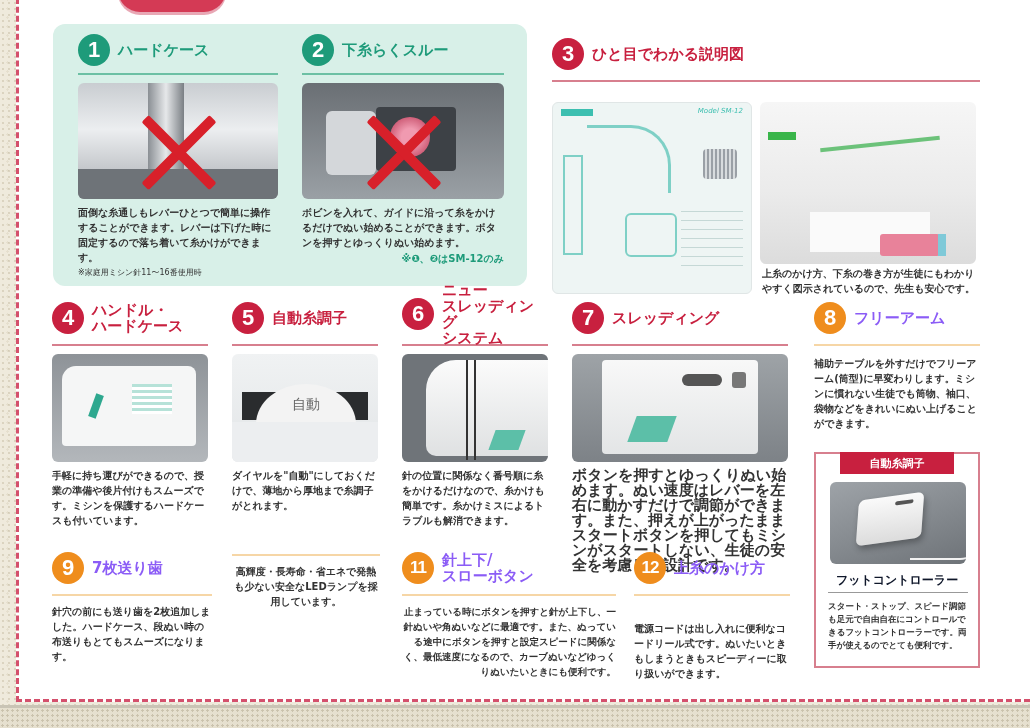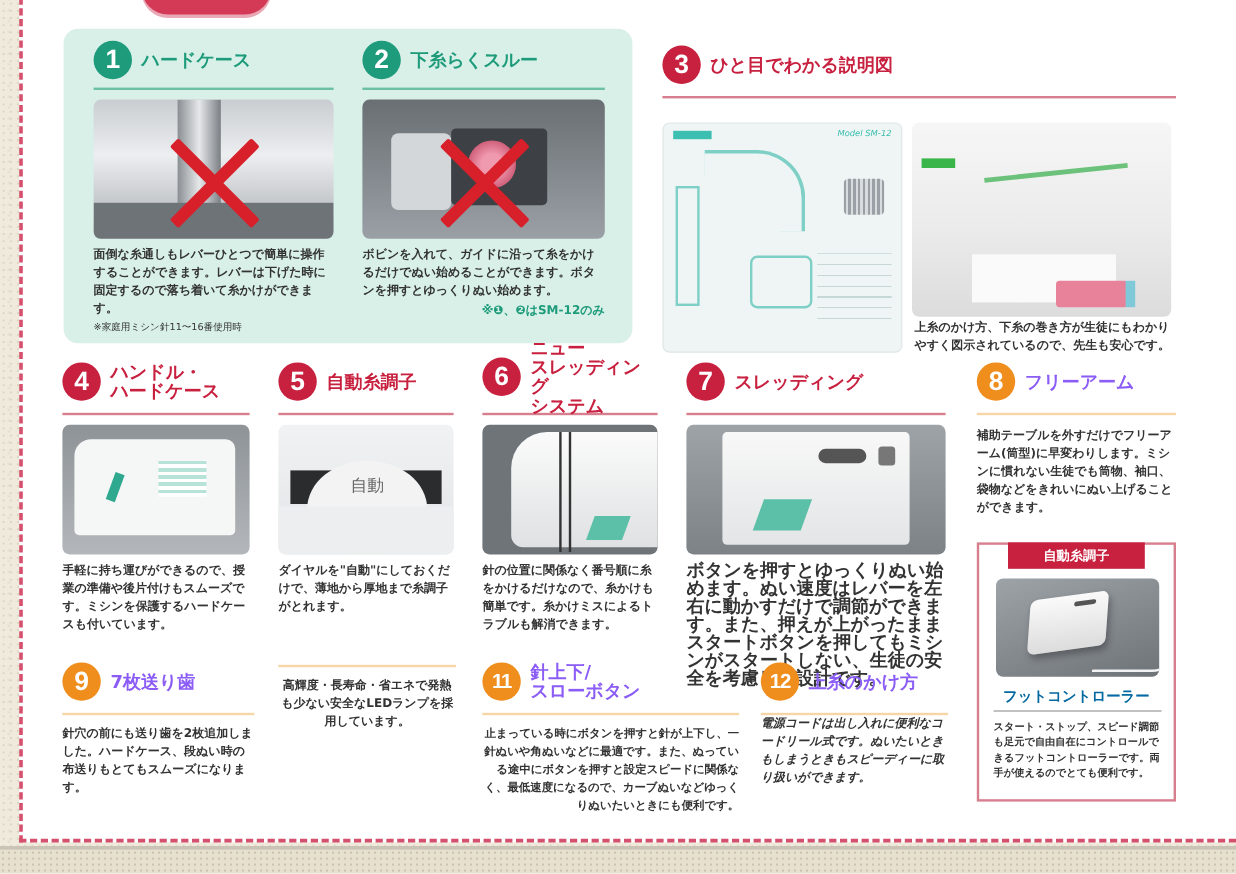--- a/index.html
+++ b/index.html
@@ -88,21 +88,21 @@
   .pedal::before {
     content: ""; position: absolute; left: 36px; top: 6px; width: 18px; height: 4px;
     background: #555; border-radius: 2px;
   }
   .cord {
     position: absolute; left: 80px; top: 58px; width: 70px; height: 20px;
     border-bottom: 2px solid #f2f2f2; border-radius: 0 0 40px 0;
   }
   .opt-title {
     position: absolute; left: 0; top: 118px; width: 100%; text-align: center;
-    font-weight: bold; font-size: 12px; color: #0369a1;
+    font-weight: bold; font-size: 12px; color: #0f172a;
   }
   .opt-rule { position: absolute; left: 12px; top: 138px; width: 140px; height: 1px; background: #999; }
   .opt-desc { position: absolute; left: 12px; top: 146px; width: 146px; font-size: 8.5px; line-height: 13px; font-weight: bold; color: #333; }
 </style>
 </head>
 <body>
 
 <div class="sheet"></div>
 <div class="badge-top"></div>
 <div class="bottom-band"></div>
@@ -273,14 +273,14 @@
   <div class="rule" style="margin-top:6px;"></div>
   <div class="desc" style="width:214px;margin-top:8px;font-size:9.5px;text-align:right;">止まっている時にボタンを押すと針が上下し、一針ぬいや角ぬいなどに最適です。また、ぬっている途中にボタンを押すと設定スピードに関係なく、最低速度になるので、カーブぬいなどゆっくりぬいたいときにも便利です。</div>
 </div>
 
 <div class="feature orange" style="left:634px; top:548px; width:156px;">
   <div class="head">
     <span class="num two">12</span>
     <span class="title">上糸のかけ方</span>
   </div>
   <div class="rule" style="margin-top:6px;"></div>
-  <div class="desc" style="width:156px;margin-top:0;font-style:italic;">電源コードは出し入れに便利なコードリール式です。ぬいたいときもしまうときもスピーディーに取り扱いができます。</div>
+  <div class="desc" style="width:156px;margin-top:25px;">電源コードは出し入れに便利なコードリール式です。ぬいたいときもしまうときもスピーディーに取り扱いができます。</div>
 </div>
 
 </body></html>

